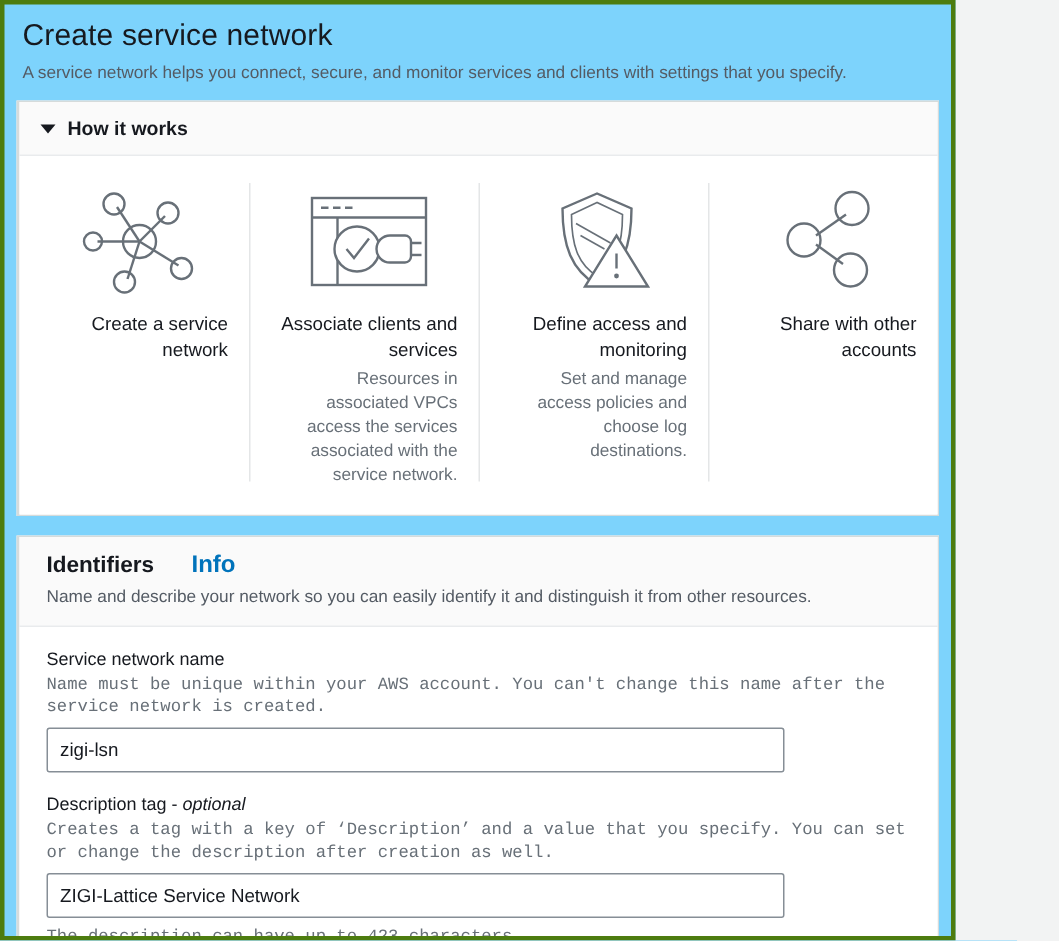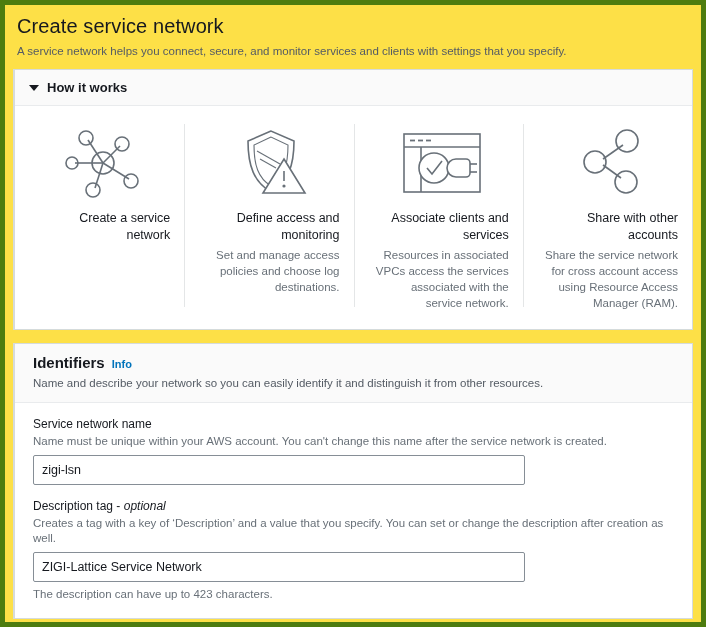--- a/index.html
+++ b/index.html
@@ -9,25 +9,25 @@
   body {
     width: 706px;
     height: 627px;
     background: #f2f3f3;
     font-family: "Liberation Sans", sans-serif;
     color: #16191f;
     overflow: hidden;
   }
   .page {
     position: relative;
-    width: 706px;
+    width: 637px;
     height: 627px;
     box-sizing: border-box;
-    border: 5px solid #4d7c0f;
-    background: #fde047;
+    border: 3px solid #4d7c0f;
+    background: #7dd3fc;
     overflow: hidden;
   }
 
   
   .page-header {
     padding: 8px 12px 10px 12px;
   }
   .page-title {
     font-size: 20px;
     font-weight: 400;
@@ -125,29 +125,29 @@
 
   
   .panel-head {
     background: #fafafa;
     border-bottom: 1px solid #e9ebed;
     padding: 10px 14px 11px 18px;
   }
   .panel-head-row {
     display: flex;
     align-items: baseline;
-    gap: 7px;
+    gap: 25px;
   }
   .panel-head-title {
     font-size: 15px;
     font-weight: bold;
     color: #16191f;
   }
   .info-link {
-    font-size: 11px;
+    font-size: 16px;
     font-weight: bold;
     color: #0073bb;
     text-decoration: none;
     cursor: pointer;
   }
   .panel-head-desc {
     font-size: 11.5px;
     color: #545b64;
     margin-top: 5px;
     line-height: 15px;
@@ -165,20 +165,21 @@
   }
   .field-label .opt {
     font-style: italic;
     color: #16191f;
   }
   .field-hint {
     font-size: 11.5px;
     color: #687078;
     line-height: 15px;
     margin-bottom: 6px;
+    font-family: Liberation Mono, monospace;
   }
   .field-hint.below {
     margin-bottom: 0;
     margin-top: 5px;
   }
   input.text-input {
     display: block;
     box-sizing: border-box;
     height: 26px;
     border: 1px solid #868e96;
@@ -222,36 +223,20 @@
             <line x1="42" y1="37" x2="34" y2="62"></line>
             <circle cx="42" cy="37" r="11"></circle>
             <circle cx="25" cy="12" r="7"></circle>
             <circle cx="61" cy="18" r="7"></circle>
             <circle cx="11" cy="37" r="6"></circle>
             <circle cx="70" cy="55" r="7"></circle>
             <circle cx="32" cy="64" r="7"></circle>
           </svg>
         </div>
         <div class="card-title">Create a service network</div>
-      </div>
-
-      <div class="card">
-        <div class="card-icon">
-          <svg width="84" height="74" viewBox="0 0 84 74" fill="none" stroke="#687078" stroke-width="1.6">
-            <path d="M41 5 L18 15 C18 40 24 56 41 66 C58 56 64 40 64 15 Z"></path>
-            <path d="M41 11 L24 19 C24 39 28 52 41 60 C54 52 58 39 58 19 Z" stroke-width="1.1"></path>
-            <line x1="27" y1="25" x2="50" y2="38" stroke-width="1.1"></line>
-            <line x1="30" y1="33" x2="46" y2="42" stroke-width="1.1"></line>
-            <path d="M54 33 L75 67 L33 67 Z" fill="#ffffff"></path>
-            <line x1="54" y1="45" x2="54" y2="55"></line>
-            <circle cx="54" cy="60" r="1.6" fill="#687078" stroke="none"></circle>
-          </svg>
-        </div>
-        <div class="card-title">Define access and monitoring</div>
-        <div class="card-text">Set and manage access policies and choose log destinations.</div>
       </div>
 
       <div class="card">
         <div class="card-icon">
           <svg width="92" height="74" viewBox="0 0 92 74" fill="none" stroke="#687078" stroke-width="1.6">
             <rect x="8" y="8" width="76" height="58"></rect>
             <line x1="8" y1="21" x2="84" y2="21"></line>
             <line x1="25" y1="21" x2="25" y2="66"></line>
             <line x1="14" y1="14.5" x2="19" y2="14.5" stroke-width="1.8"></line>
             <line x1="22" y1="14.5" x2="27" y2="14.5" stroke-width="1.8"></line>
@@ -264,29 +249,44 @@
             <line x1="74" y1="46" x2="81" y2="46"></line>
           </svg>
         </div>
         <div class="card-title">Associate clients and services</div>
         <div class="card-text">Resources in associated VPCs access the services associated with the service network.</div>
       </div>
 
       <div class="card">
         <div class="card-icon">
           <svg width="84" height="74" viewBox="0 0 84 74" fill="none" stroke="#687078" stroke-width="1.6">
+            <path d="M41 5 L18 15 C18 40 24 56 41 66 C58 56 64 40 64 15 Z"></path>
+            <path d="M41 11 L24 19 C24 39 28 52 41 60 C54 52 58 39 58 19 Z" stroke-width="1.1"></path>
+            <line x1="27" y1="25" x2="50" y2="38" stroke-width="1.1"></line>
+            <line x1="30" y1="33" x2="46" y2="42" stroke-width="1.1"></line>
+            <path d="M54 33 L75 67 L33 67 Z" fill="#ffffff"></path>
+            <line x1="54" y1="45" x2="54" y2="55"></line>
+            <circle cx="54" cy="60" r="1.6" fill="#687078" stroke="none"></circle>
+          </svg>
+        </div>
+        <div class="card-title">Define access and monitoring</div>
+        <div class="card-text">Set and manage access policies and choose log destinations.</div>
+      </div>
+
+      <div class="card">
+        <div class="card-icon">
+          <svg width="84" height="74" viewBox="0 0 84 74" fill="none" stroke="#687078" stroke-width="1.6">
             <line x1="34" y1="33" x2="54" y2="19"></line>
             <line x1="34" y1="39" x2="52" y2="52"></line>
             <circle cx="26" cy="36" r="11"></circle>
             <circle cx="58" cy="15" r="11"></circle>
             <circle cx="57" cy="56" r="11"></circle>
           </svg>
         </div>
         <div class="card-title">Share with other accounts</div>
-        <div class="card-text">Share the service network for cross account access using Resource Access Manager (RAM).</div>
       </div>
 
     </div>
   </div>
 
   <div class="panel panel-accent">
     <div class="panel-head">
       <div class="panel-head-row">
         <span class="panel-head-title">Identifiers</span>
         <a class="info-link">Info</a>

